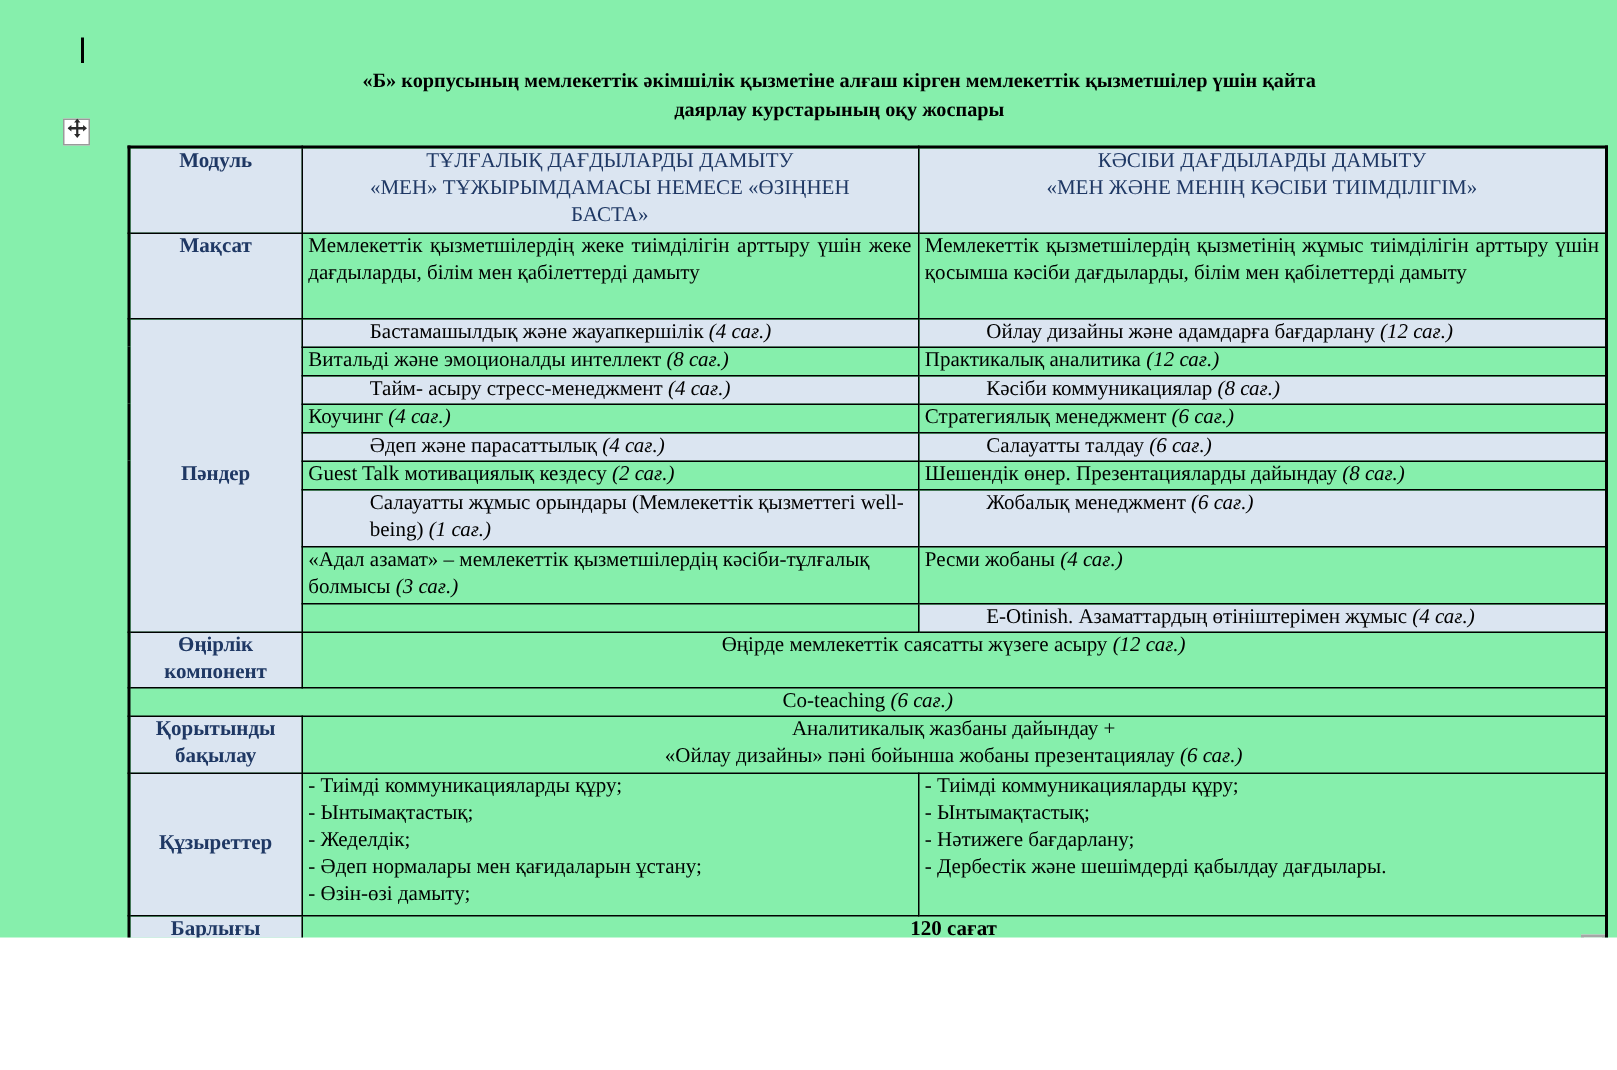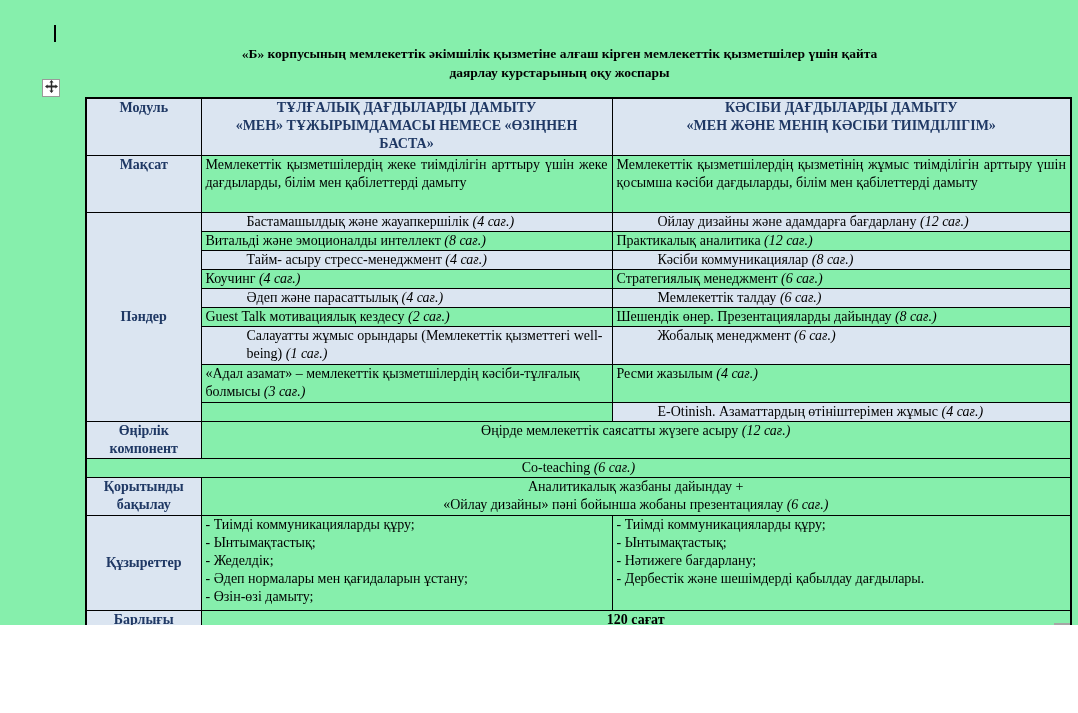--- a/index.html
+++ b/index.html
@@ -21,21 +21,21 @@
 
   table.plan { position:absolute; left:85px; top:97px; width:985px;
                border-collapse:collapse; table-layout:fixed;
                font-size:14px; line-height:18px; color:#000;
                border:2px solid var(--border); }
   td { border:1px solid var(--border); padding:0 4px; vertical-align:top; overflow:hidden; }
 
   .lbl  { background:var(--shade); color:var(--navy); font-weight:bold; text-align:center; padding:0 2px; }
   .mid  { vertical-align:middle; }
   .shade{ background:var(--shade);padding-left:45px; }
-  .hdr  { background:var(--shade); color:var(--navy); font-weight:bold; text-align:center; white-space:pre-line; }
+  .hdr  { background:var(--shade); color:var(--navy); font-weight:normal; text-align:center; white-space:pre-line; }
   .just { text-align:justify; }
   .ctr  { text-align:center; }
   .pre  { white-space:pre-line; }
   .hrs  { font-style:italic; }
   .bold { font-weight:bold; }
 </style>
 </head>
 <body>
 
 <div class="page">
@@ -88,33 +88,33 @@
     <tr style="height:19px">
       <td class="shade"><span>Тайм- асыру стресс-менеджмент</span><span class="hrs"> (4 сағ.)</span></td>
       <td class="shade"><span>Кәсіби коммуникациялар</span><span class="hrs"> (8 сағ.)</span></td>
     </tr>
     <tr style="height:19px">
       <td><span>Коучинг</span><span class="hrs"> (4 сағ.)</span></td>
       <td><span>Стратегиялық менеджмент</span><span class="hrs"> (6 сағ.)</span></td>
     </tr>
     <tr style="height:19px">
       <td class="shade"><span>Әдеп және парасаттылық</span><span class="hrs"> (4 сағ.)</span></td>
-      <td class="shade"><span>Мемлекеттік талдау</span><span class="hrs"> (6 сағ.)</span></td>
+      <td class="shade"><span>Салауатты талдау</span><span class="hrs"> (6 сағ.)</span></td>
     </tr>
     <tr style="height:19px">
       <td><span>Guest Talk мотивациялық кездесу</span><span class="hrs"> (2 сағ.)</span></td>
       <td><span>Шешендік өнер. Презентацияларды дайындау</span><span class="hrs"> (8 сағ.)</span></td>
     </tr>
     <tr style="height:38px">
       <td class="shade"><span>Салауатты жұмыс орындары (Мемлекеттік қызметтегі well-being)</span><span class="hrs"> (1 сағ.)</span></td>
       <td class="shade"><span>Жобалық менеджмент</span><span class="hrs"> (6 сағ.)</span></td>
     </tr>
     <tr style="height:38px">
       <td><span>«Адал азамат» – мемлекеттік қызметшілердің кәсіби-тұлғалық болмысы</span><span class="hrs"> (3 сағ.)</span></td>
-      <td><span>Ресми жазылым</span><span class="hrs"> (4 сағ.)</span></td>
+      <td><span>Ресми жобаны</span><span class="hrs"> (4 сағ.)</span></td>
     </tr>
     <tr style="height:19px">
       <td></td>
       <td class="shade"><span>E-Otinish. Азаматтардың өтініштерімен жұмыс</span><span class="hrs"> (4 сағ.)</span></td>
     </tr>
 
     <tr style="height:37px">
       <td class="lbl">Өңірлік компонент</td>
       <td class="ctr" colspan="2"><span>Өңірде мемлекеттік саясатты жүзеге асыру</span><span class="hrs"> (12 сағ.)</span></td>
     </tr>

